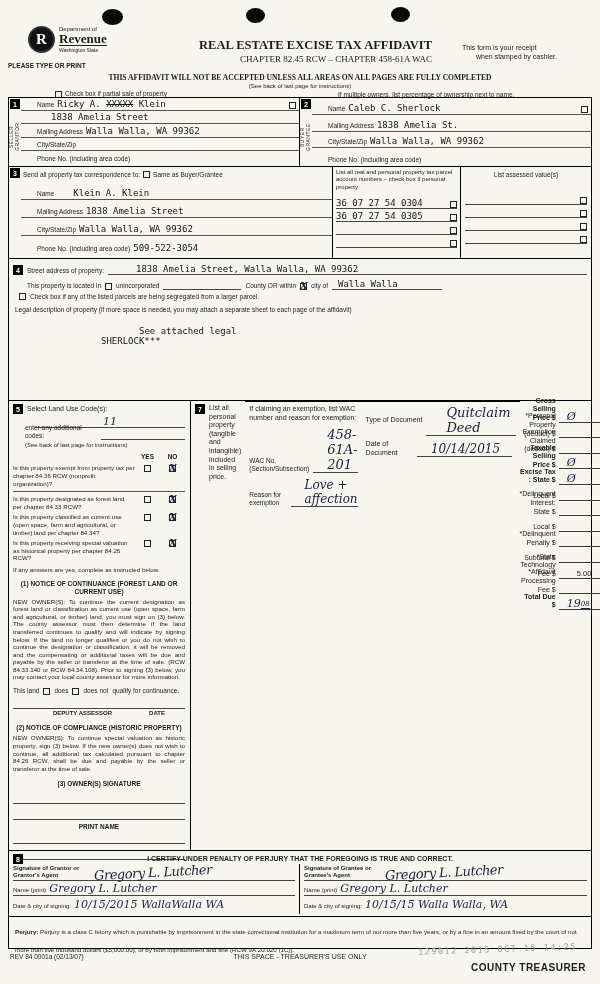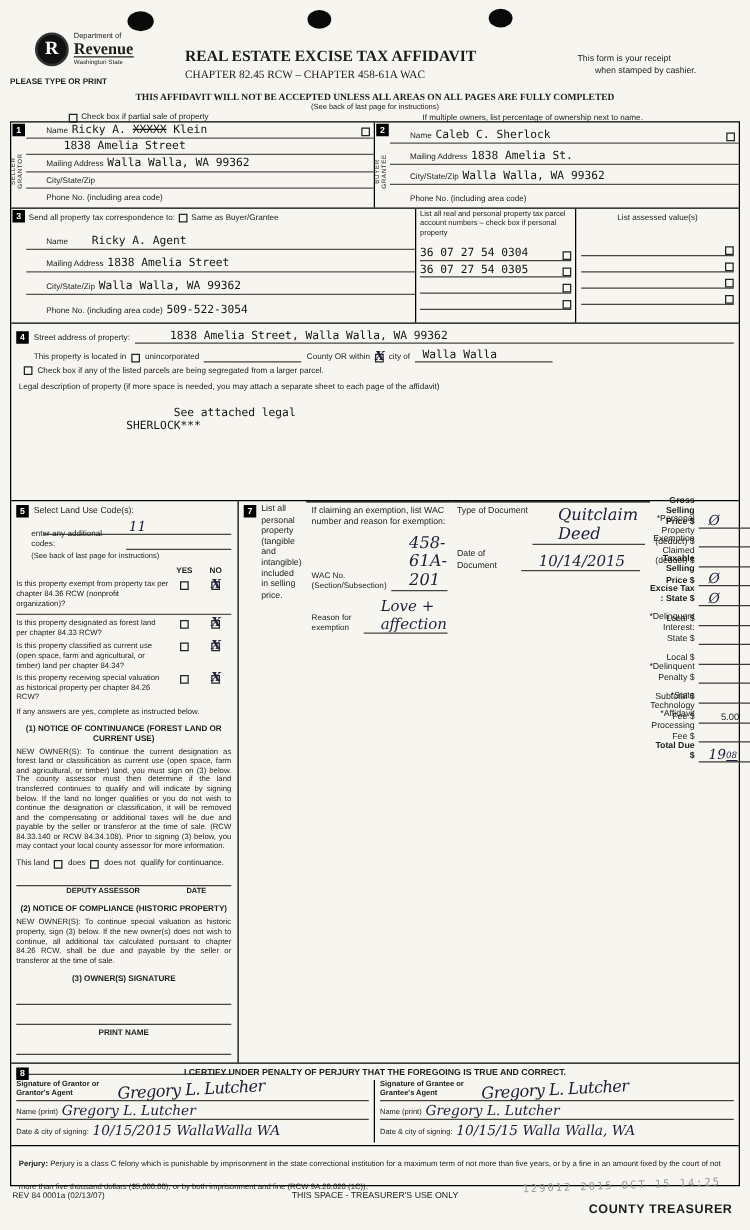--- a/index.html
+++ b/index.html
@@ -31,21 +31,21 @@
   .cb { display:inline-block; flex:none; width:7px; height:7px; border:1px solid #222;
         position:relative; vertical-align:middle; background:transparent; }
   .cb .mark { position:absolute; top:-4px; left:-1px;
               font:italic bold 10px "DejaVu Serif",serif; color:#23233d; }
 
   
   .logo { position:absolute; left:28px; top:26px; display:flex; gap:4px; }
   .logo-circle { width:27px; height:27px; border-radius:50%; background:#111; color:#fff;
                  display:flex; align-items:center; justify-content:center;
                  font:bold 15px "Liberation Serif",serif; border:2px solid #333; }
-  .title-block { position:absolute; left:148px; top:38px; width:300px; text-align:left; }
+  .title-block { position:absolute; left:132px; top:38px; width:300px; text-align:right; }
   .receipt-note { position:absolute; left:462px; top:44px; width:130px; text-align:left; }
 
   
   .formbox { position:absolute; left:8px; top:97px; width:584px; height:852px; border:1px solid #000; display:flex; flex-direction:column; }
   .sec12 { display:flex; height:68px; flex:none; }
   .half { width:50%; position:relative; padding-left:12px; }
   .half.first { border-right:1px solid #000; }
   .side-label { position:absolute; left:0; top:13px; width:11px; height:52px;
                 writing-mode:vertical-rl; transform:rotate(180deg);
                 font-size:5px; letter-spacing:.5px; line-height:5.5px; white-space:pre-line; text-align:center; }
@@ -195,21 +195,21 @@
     <div class="sec3">
       <div class="s3left">
         <span class="badge corner-badge">3</span>
         <div style="display:flex; align-items:center; gap:3px; height:15px; margin-left:2px;">
           <span class="t65">Send all property tax correspondence to:</span>
           <span class="cb"></span>
           <span class="t65">Same as Buyer/Grantee</span>
         </div>
         <div class="frow h18">
           <span class="t65">Name</span>
-          <span class="mono" style="margin-left:16px;">Ricky A. Agent</span>
+          <span class="mono" style="margin-left:16px;">Klein A. Klein</span>
           <span class="fill"></span>
         </div>
         <div class="frow h18">
           <span class="t65">Mailing Address</span>
           <span class="mono">1838 Amelia Street</span>
           <span class="fill"></span>
         </div>
         <div class="frow h18">
           <span class="t65">City/State/Zip</span>
           <span class="mono">Walla Walla, WA  99362</span>
@@ -410,21 +410,21 @@
             <span class="t65">WAC No. (Section/Subsection)</span>
             <span class="u hand fill" style="font-size:13px; padding-left:14px;">458-61A-201</span>
           </div>
           <div style="display:flex; align-items:flex-end; gap:4px; margin-top:5px;">
             <span class="t65">Reason for exemption</span>
             <span class="u hand fill" style="font-size:12px; padding-left:14px;">Love + affection</span>
           </div>
         </div>
 
         <div style="border-top:1px solid #000; padding:3px 4px 0 4px;">
-          <div style="display:flex; align-items:flex-start; gap:4px;">
+          <div style="display:flex; align-items:center; gap:4px;">
             <span class="t7">Type of Document</span>
             <span class="u hand fill" style="font-size:13px; padding-left:20px;">Quitclaim Deed</span>
           </div>
           <div style="display:flex; align-items:flex-end; gap:4px; margin-top:4px;">
             <span class="t7">Date of Document</span>
             <span class="u hand" style="font-size:12px; width:110px; padding-left:14px;">10/14/2015</span>
             <span class="fill"></span>
           </div>
         </div>
 

